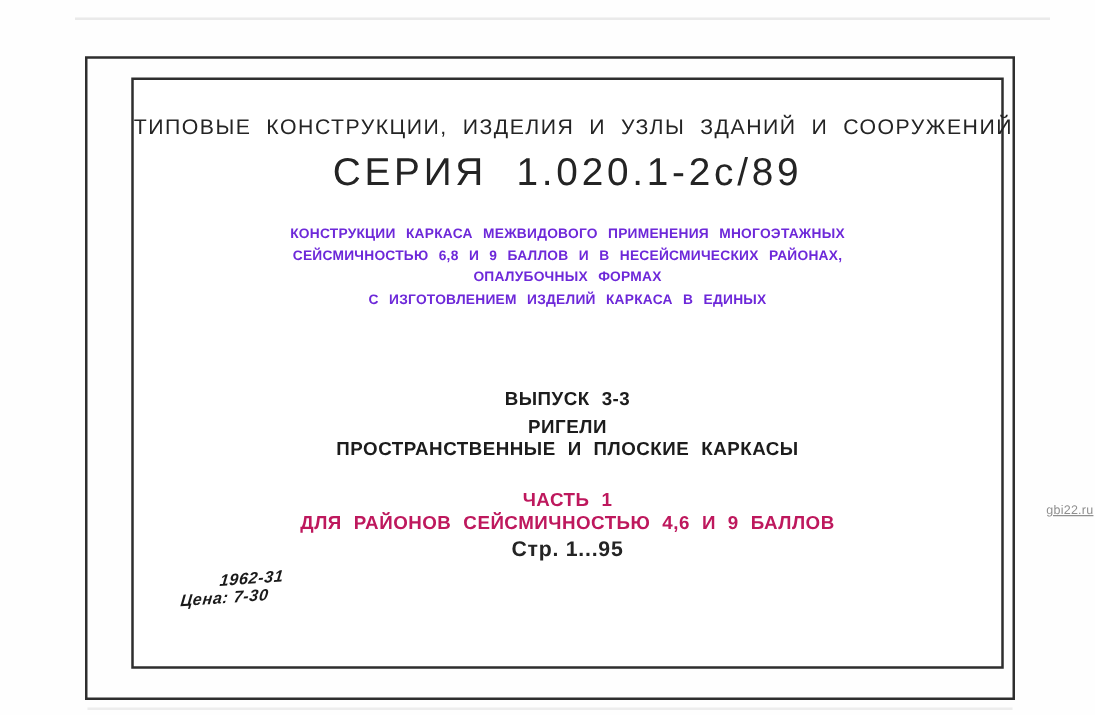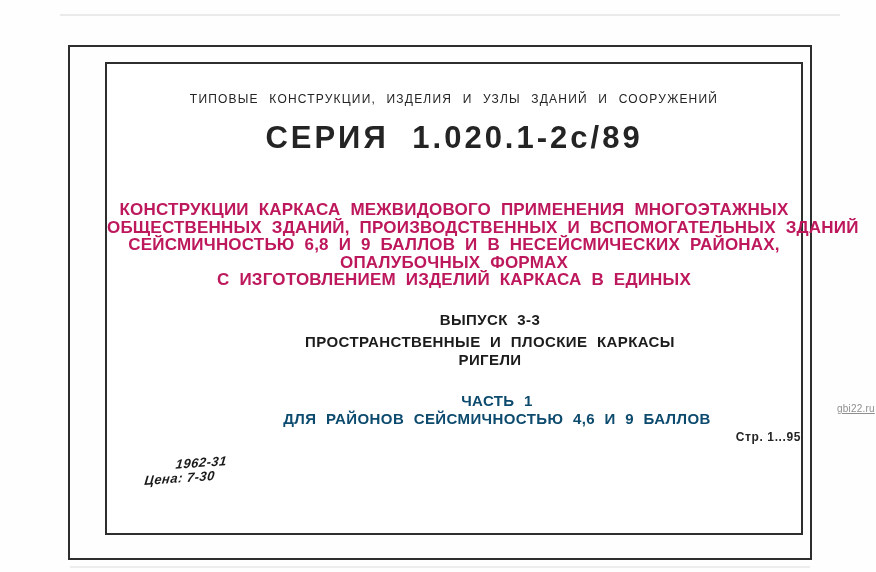--- a/index.html
+++ b/index.html
@@ -19,42 +19,42 @@
     position:absolute;left:68px;top:45px;width:740px;height:511px;
     border:2px solid #2e2e2e;
   }
   .inner-frame{
     position:absolute;left:105px;top:62px;width:694px;height:469px;
     border:2px solid #2e2e2e;background:#fff;
   }
   .tl{position:absolute;left:0;width:100%;text-align:center;white-space:nowrap;}
 
   .doc-header{
-    top:28px;font-size:12px;letter-spacing:1.2px;word-spacing:6px;
+    top:28px;font-size:17px;letter-spacing:1.2px;word-spacing:6px;
     color:#242424;
   }
   .series-title{
-    top:56px;font-size:31px;font-weight:700;letter-spacing:3px;word-spacing:12px;
+    top:56px;font-size:31px;font-weight:400;letter-spacing:3px;word-spacing:12px;
     color:#242424;
   }
   .description{
-    top:137px;font-size:17px;font-weight:700;line-height:17.5px;
-    letter-spacing:.2px;word-spacing:5px;color:#be185d;
+    top:115px;font-size:11px;font-weight:700;line-height:17.5px;
+    letter-spacing:.2px;word-spacing:5px;color:#6d28d9;
   }
   .issue-block{
     top:247px;font-size:15px;font-weight:700;line-height:18px;
-    letter-spacing:.4px;word-spacing:5px;color:#1c1c1c;padding-left:36px;
+    letter-spacing:.4px;word-spacing:5px;color:#1c1c1c;
   }
   .issue-block .first{margin-bottom:4px;}
   .part-block{
     top:328px;font-size:15px;font-weight:700;line-height:18px;
-    letter-spacing:.4px;word-spacing:5px;color:#0c4a6e;padding-left:43px;
+    letter-spacing:.4px;word-spacing:5px;color:#be185d;
   }
   .pages-note{
-    top:366px;font-size:12px;font-weight:700;letter-spacing:.6px;color:#242424;text-align:right;
+    top:366px;font-size:17px;font-weight:700;letter-spacing:.6px;color:#242424;
   }
   .handwritten{
     position:absolute;left:38px;top:393px;
     font-size:13px;font-weight:700;font-style:italic;line-height:14px;
     transform:rotate(-4deg) skewX(-10deg);
     color:#1a1a1a;white-space:nowrap;letter-spacing:.5px;
   }
   .handwritten .hw1{padding-left:30px;}
   .watermark{
     position:absolute;left:837px;top:403px;
@@ -71,30 +71,29 @@
   <div class="outer-frame"></div>
 
   <div class="inner-frame">
 
     <div class="tl doc-header">ТИПОВЫЕ КОНСТРУКЦИИ, ИЗДЕЛИЯ И УЗЛЫ ЗДАНИЙ И СООРУЖЕНИЙ</div>
 
     <div class="tl series-title">СЕРИЯ 1.020.1-2с/89</div>
 
     <div class="tl description">
       <div>КОНСТРУКЦИИ КАРКАСА МЕЖВИДОВОГО ПРИМЕНЕНИЯ МНОГОЭТАЖНЫХ</div>
-      <div>ОБЩЕСТВЕННЫХ ЗДАНИЙ, ПРОИЗВОДСТВЕННЫХ И ВСПОМОГАТЕЛЬНЫХ ЗДАНИЙ</div>
       <div>СЕЙСМИЧНОСТЬЮ 6,8 И 9 БАЛЛОВ И В НЕСЕЙСМИЧЕСКИХ РАЙОНАХ,</div>
       <div>ОПАЛУБОЧНЫХ ФОРМАХ</div>
       <div>С ИЗГОТОВЛЕНИЕМ ИЗДЕЛИЙ КАРКАСА В ЕДИНЫХ</div>
     </div>
 
     <div class="tl issue-block">
       <div class="first">ВЫПУСК 3-3</div>
+      <div>РИГЕЛИ</div>
       <div>ПРОСТРАНСТВЕННЫЕ И ПЛОСКИЕ КАРКАСЫ</div>
-      <div>РИГЕЛИ</div>
     </div>
 
     <div class="tl part-block">
       <div>ЧАСТЬ 1</div>
       <div>ДЛЯ РАЙОНОВ СЕЙСМИЧНОСТЬЮ 4,6 И 9 БАЛЛОВ</div>
     </div>
 
     <div class="tl pages-note">Стр. 1...95</div>
 
     <div class="handwritten">

